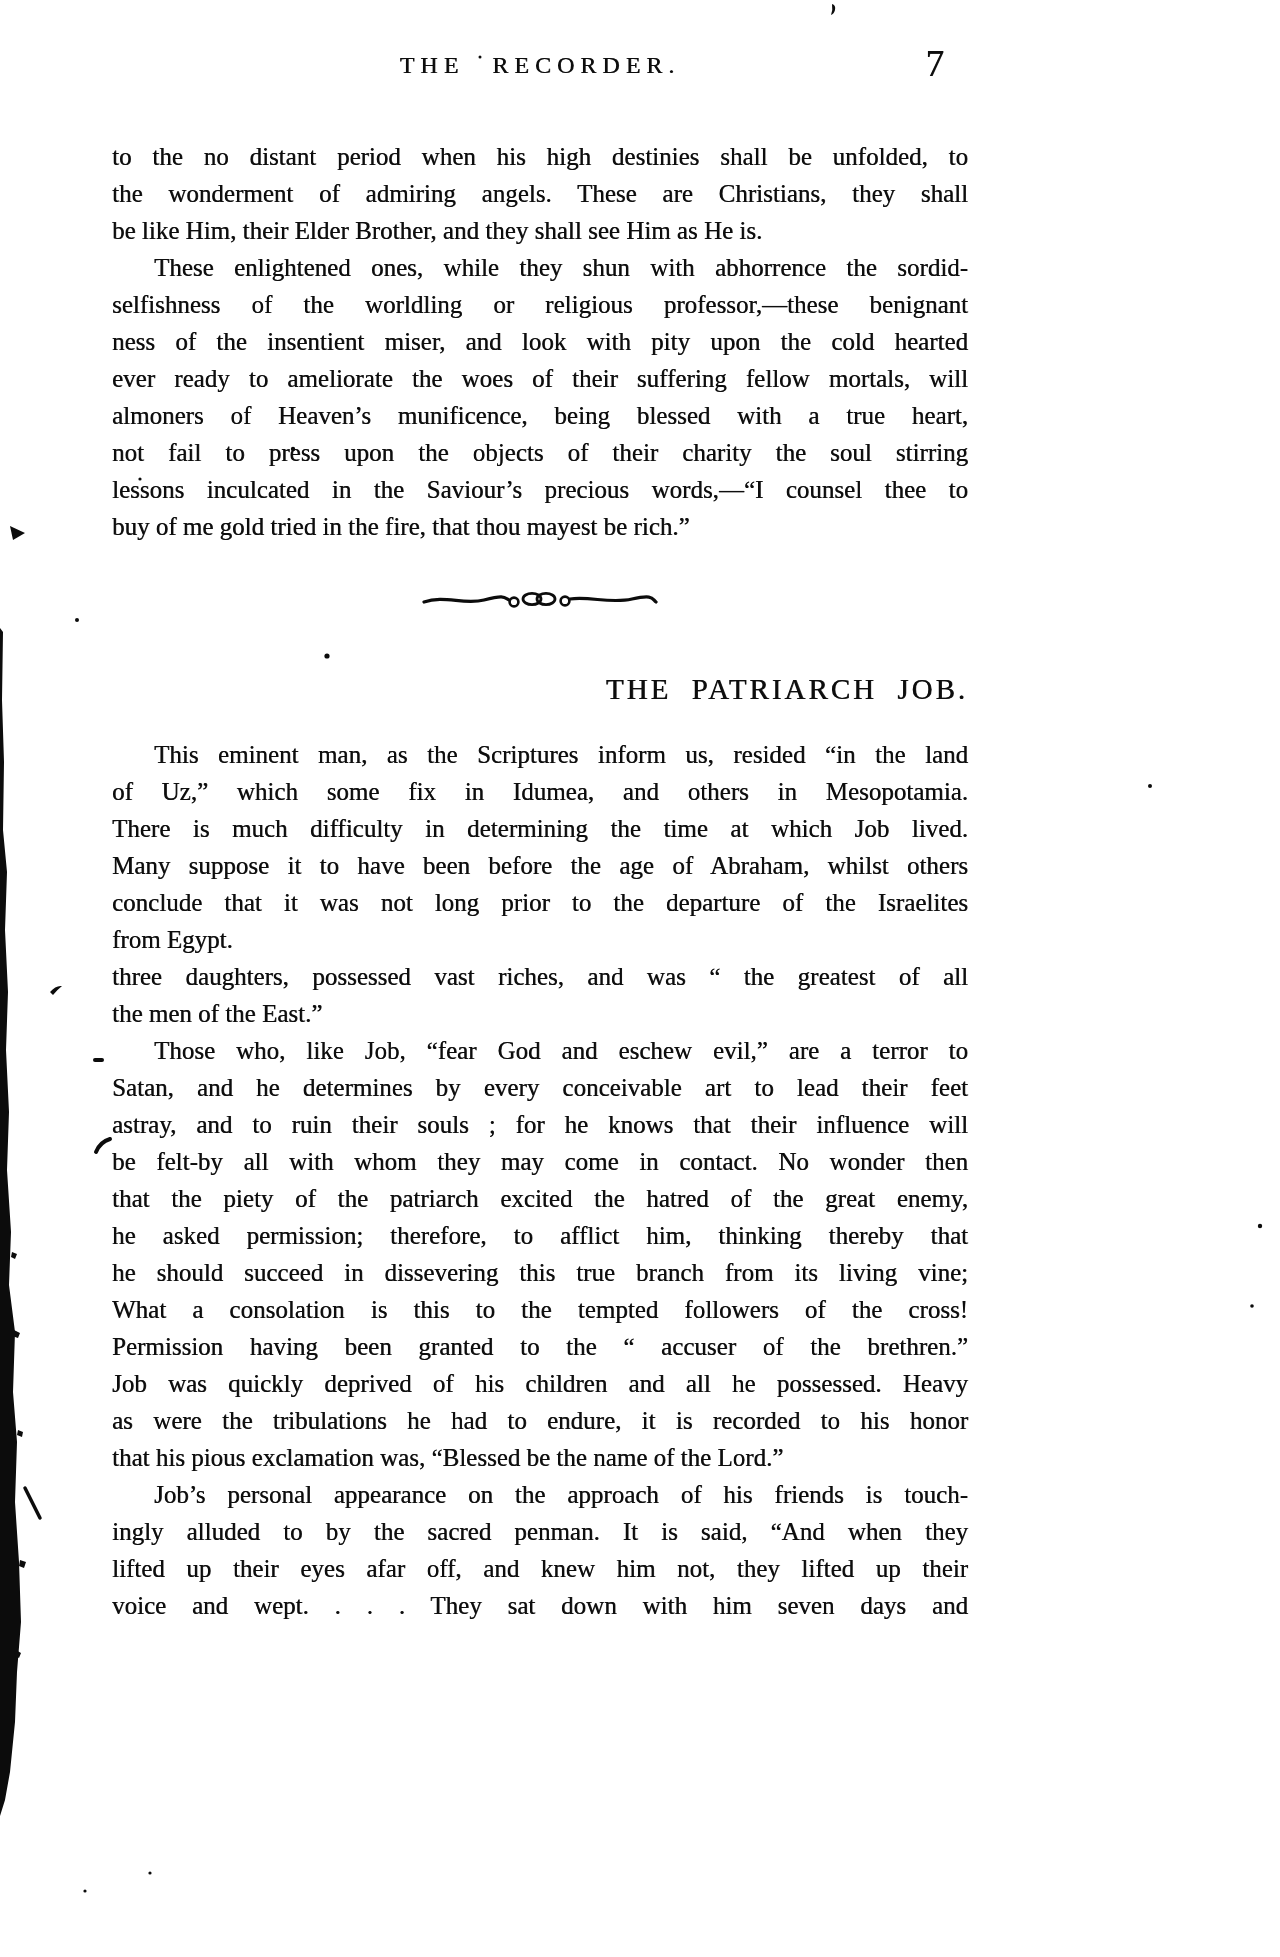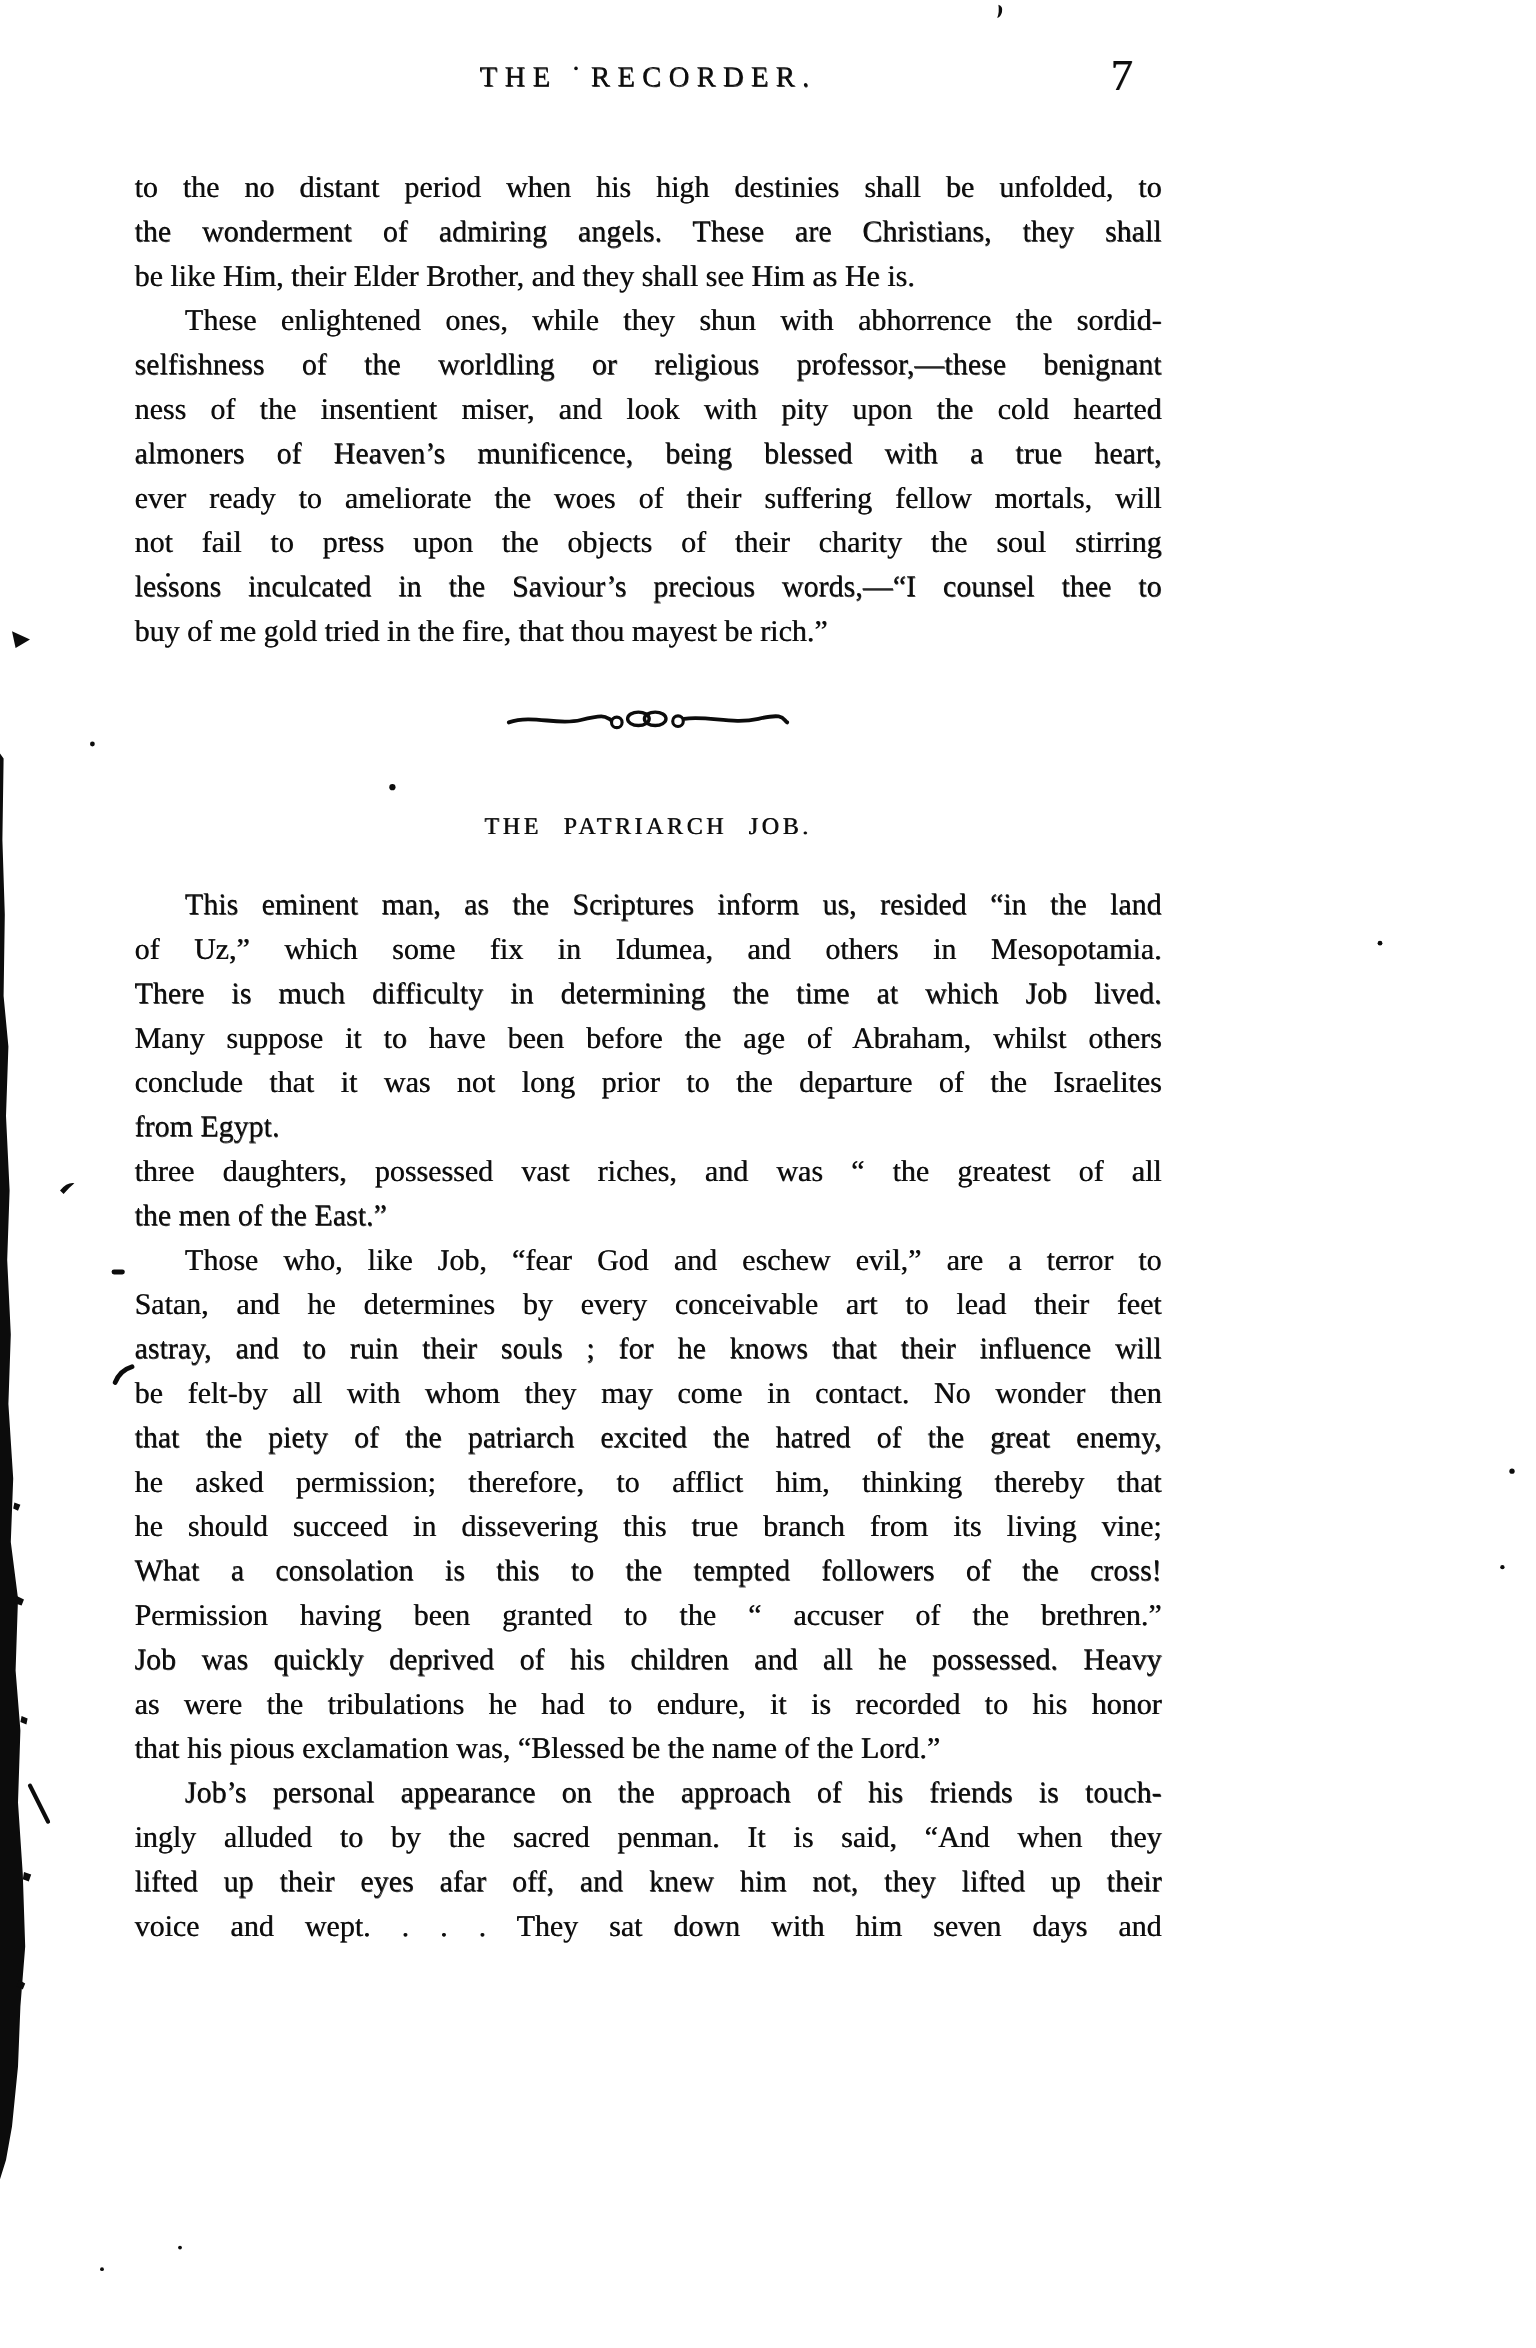--- a/index.html
+++ b/index.html
@@ -32,22 +32,22 @@
     font-size:25px; line-height:37px;
     text-shadow:0.45px 0.25px 0 rgba(15,15,15,.8);
   }
   .para { margin:0; }
   .line { text-align:justify; }
   .line.just { text-align-last:justify; }
   .line.indent { text-indent:42px; }
   .line b { font-weight:normal; }
 
   .heading {
-    text-align:center;
-    font-size:20px;
+    text-align:right;
+    font-size:29px;
     letter-spacing:3px;
     word-spacing:10px;
     margin:56px 0 28px 0;
     text-shadow:0.6px 0.3px 0 rgba(15,15,15,.85);
   }
 
   .divider-wrap { display:flex; justify-content:center; margin-top:40px; }
 
   .artifacts {
     position:absolute; left:0; top:0;
@@ -67,22 +67,22 @@
   <div class="content">
       <div class="para">
         <div class="line just"><span>to the no distant period when his high destinies shall be unfolded, to</span></div>
         <div class="line just"><span>the wonderment of admiring angels.  These are Christians, they shall</span></div>
         <div class="line"><b>be like Him,</b><span> their Elder Brother, and they shall see Him as He is.</span></div>
       </div>
       <div class="para">
         <div class="line indent just"><b>These enlightened</b><span> ones, while they shun with abhorrence the sordid-</span></div>
         <div class="line just"><b>selfishness of the worldling</b><span> or religious professor,—these benignant</span></div>
         <div class="line just"><b>ness of the</b><span> insentient miser, and look with pity upon the cold hearted</span></div>
+        <div class="line just"><span>ever </span><b>ready to ameliorate the woes</b><span> of their suffering fellow mortals, will</span></div>
         <div class="line just"><span>almoners of Heaven’s munificence, being blessed with a true heart,</span></div>
-        <div class="line just"><span>ever </span><b>ready to ameliorate the woes</b><span> of their suffering fellow mortals, will</span></div>
         <div class="line just"><span>not fail to press upon </span><b>the objects</b><span> of their charity the soul stirring</span></div>
         <div class="line just"><b>lessons inculcated in the Saviour’s precious words,</b><span>—“I counsel thee to</span></div>
         <div class="line"><span>buy of me gold tried in the fire, </span><b>that thou</b><span> mayest be rich.”</span></div>
       </div>
     <div class="divider-wrap">
       <svg width="236" height="30" viewBox="0 0 236 30">
         <path d="M2 17 C 22 10, 42 20, 62 15 S 82 12, 87 15" stroke="#0c0c0c" stroke-width="3.2" fill="none" stroke-linecap="round"></path>
         <circle cx="92" cy="17" r="4.4" stroke="#0c0c0c" stroke-width="2.6" fill="none"></circle>
         <ellipse cx="110" cy="14" rx="9" ry="5.6" stroke="#0c0c0c" stroke-width="2.8" fill="none"></ellipse>
         <ellipse cx="124" cy="14" rx="9" ry="5.6" stroke="#0c0c0c" stroke-width="2.8" fill="none"></ellipse>

